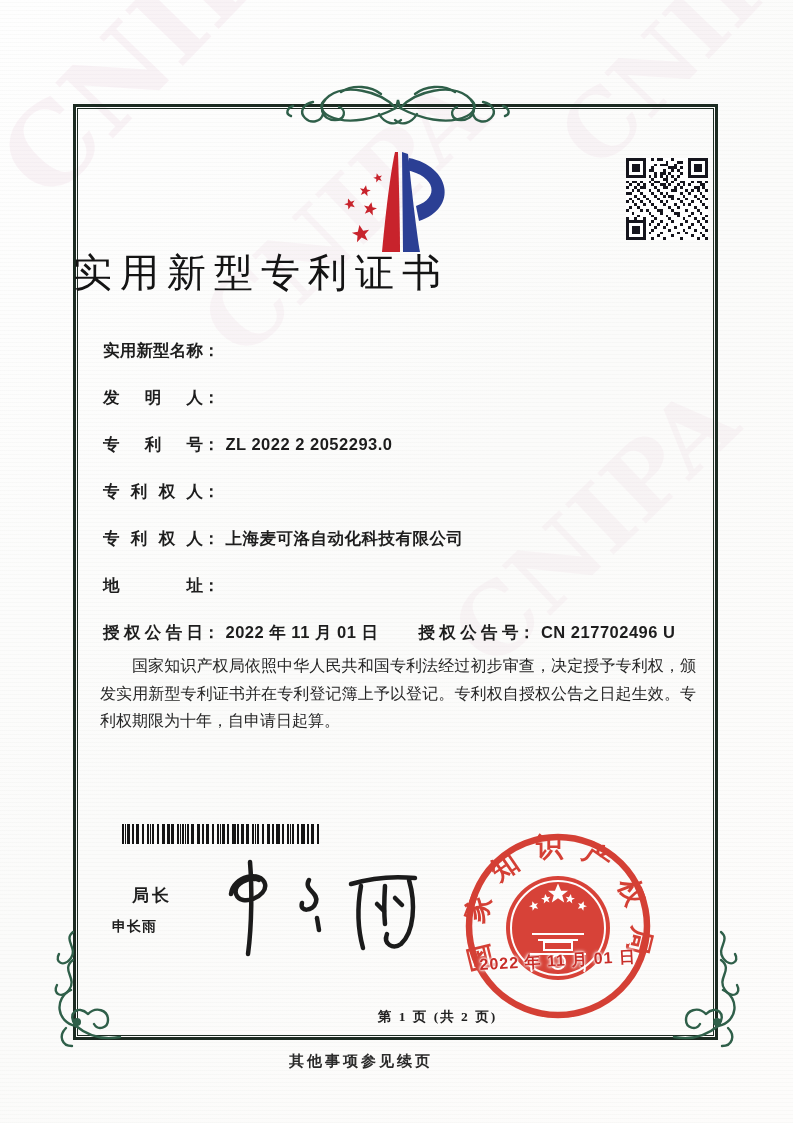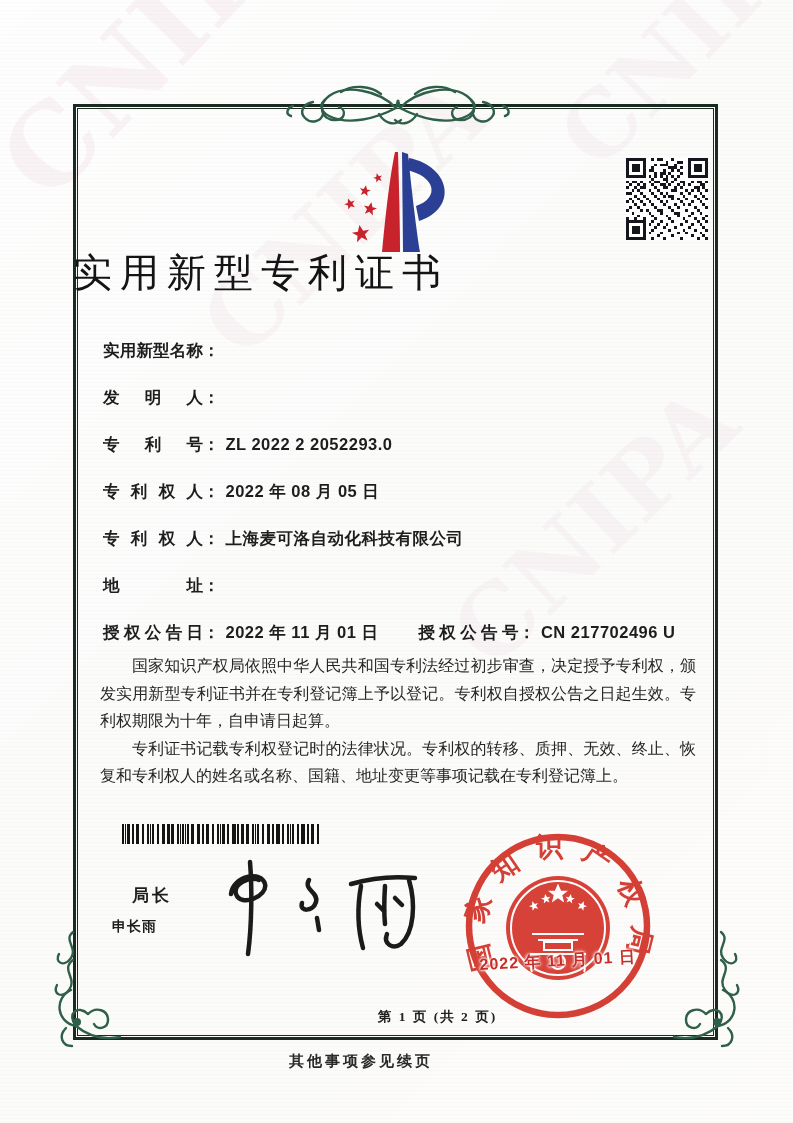--- a/index.html
+++ b/index.html
@@ -213,21 +213,20 @@
         <span class="fcolon">：</span>
     </div>
     <div class="frow">
       <span class="flabel">专利号</span>
         <span class="fcolon">：</span>
       <span class="fvalue">ZL 2022 2 2052293.0</span>
     </div>
     <div class="frow">
       <span class="flabel">专利权人</span>
         <span class="fcolon">：</span>
-      <span class="fvalue">2022 年 08 月 05 日</span>
     </div>
     <div class="frow">
       <span class="flabel">专利权人</span>
         <span class="fcolon">：</span>
       <span class="fvalue">上海麦可洛自动化科技有限公司</span>
     </div>
     <div class="frow">
       <span class="flabel">地址</span>
         <span class="fcolon">：</span>
     </div>
@@ -240,21 +239,20 @@
       <div class="grant-pair second">
         <span class="flabel">授权公告号</span>
           <span class="fcolon">：</span>
         <span class="fvalue">CN 217702496 U</span>
       </div>
     </div>
   </div>
 
   <div class="paragraphs">
     <p>国家知识产权局依照中华人民共和国专利法经过初步审查，决定授予专利权，颁发实用新型专利证书并在专利登记簿上予以登记。专利权自授权公告之日起生效。专利权期限为十年，自申请日起算。</p>
-    <p>专利证书记载专利权登记时的法律状况。专利权的转移、质押、无效、终止、恢复和专利权人的姓名或名称、国籍、地址变更等事项记载在专利登记簿上。</p>
   </div>
 
   <div class="barcode"></div>
 
   <div class="sig-title">局长</div>
   <div class="sig-name">申长雨</div>
 
   <svg class="signature" width="225" height="105" viewBox="0 0 225 105">
     <g stroke="#1b1b1b" fill="none" stroke-width="4.5" stroke-linecap="round" stroke-linejoin="round">
       <path d="M26,38 C28,20 56,14 60,28 C63,40 36,52 31,38 C28,28 44,20 54,24"></path>

